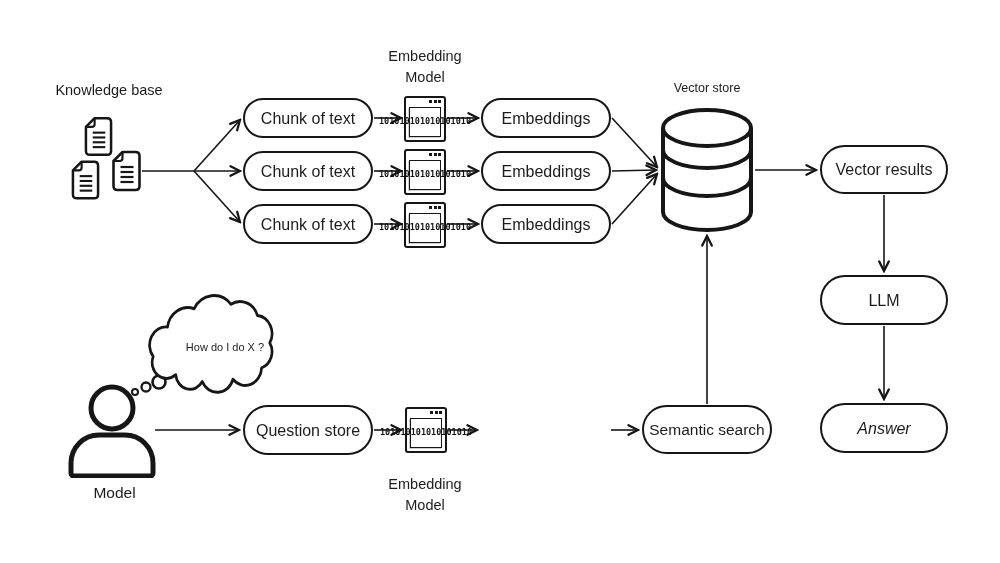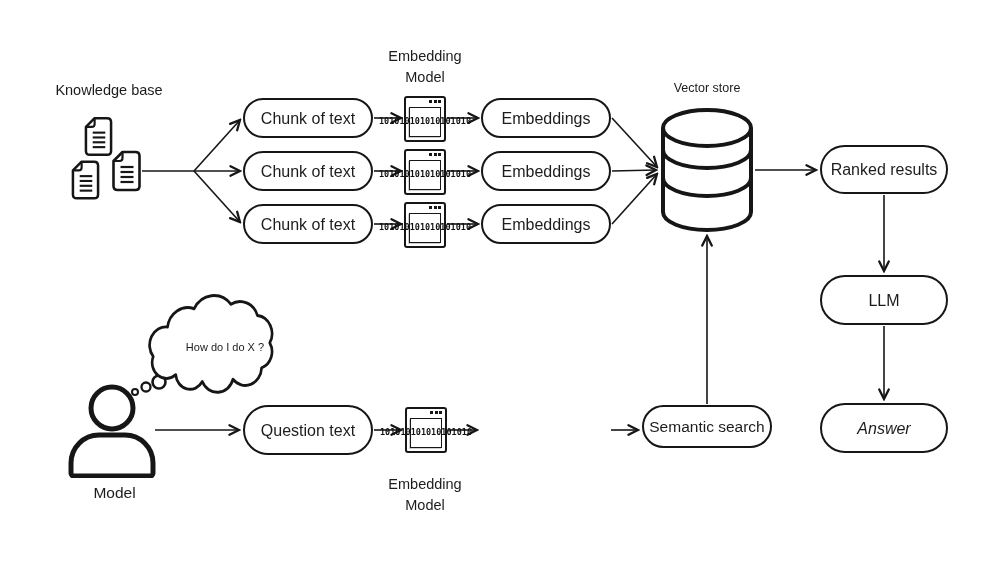--- a/index.html
+++ b/index.html
@@ -179,21 +179,21 @@
       <path d="M4 106 a44 18 0 0 0 88 0" fill="#fff"></path>
       <line x1="4" y1="22" x2="4" y2="106"></line>
       <line x1="92" y1="22" x2="92" y2="106"></line>
       <path d="M4 44 a44 18 0 0 0 88 0"></path>
       <path d="M4 72 a44 18 0 0 0 88 0"></path>
       <ellipse cx="48" cy="22" rx="44" ry="18" fill="#fff"></ellipse>
     </g>
   </svg>
 
   <div class="pill" style="left:820px;top:145px;width:128px;height:49px;border-radius:25px;">
-      <span>Ranked results</span>
+      <span>Vector results</span>
     </div>
   <div class="pill" style="left:820px;top:275px;width:128px;height:50px;border-radius:25px;">
       <span>LLM</span>
     </div>
   <div class="pill" style="left:820px;top:403px;width:128px;height:50px;border-radius:25px;font-style:italic;">
       <span>Answer</span>
     </div>
 
   <svg class="abs" style="left:66px;top:384px;" width="92" height="94" viewBox="0 0 92 94">
     <circle cx="46" cy="24" r="21" fill="none" stroke="#161616" stroke-width="5"></circle>
@@ -217,34 +217,34 @@
              a16 16 0 0 1 12 24
              a15 15 0 0 1 -8 22
              a16 16 0 0 1 -28 10
              a16 16 0 0 1 -30 2
              a14 14 0 0 1 -26 -6
              a14 14 0 0 1 -22 -16 z" fill="#fff" stroke="#161616" stroke-width="2.6" stroke-linejoin="round"></path>
   </svg>
   <div class="thought-text" style="left:152px;top:341px;width:122px;margin-left:12px;">How do I do X ?</div>
 
   <div class="pill" style="left:243px;top:405px;width:130px;height:50px;border-radius:25px;">
-      <span>Question text</span>
+      <span>Question store</span>
     </div>
 
   <div class="bin" style="left:405px;top:407px;">
     <div class="bin-dots">
         <i></i>
         <i></i>
         <i></i>
       </div>
     <div class="bin-body">
       <div>101010</div>
       <div>101010</div>
       <div>101010</div>
     </div>
   </div>
 
 
-  <div class="pill" style="left:642px;top:405px;width:130px;height:43px;border-radius:25px;font-size:15.5px;">
+  <div class="pill" style="left:642px;top:405px;width:130px;height:49px;border-radius:25px;font-size:15.5px;">
       <span>Semantic search</span>
     </div>
 
 </div>
 
 </body></html>

